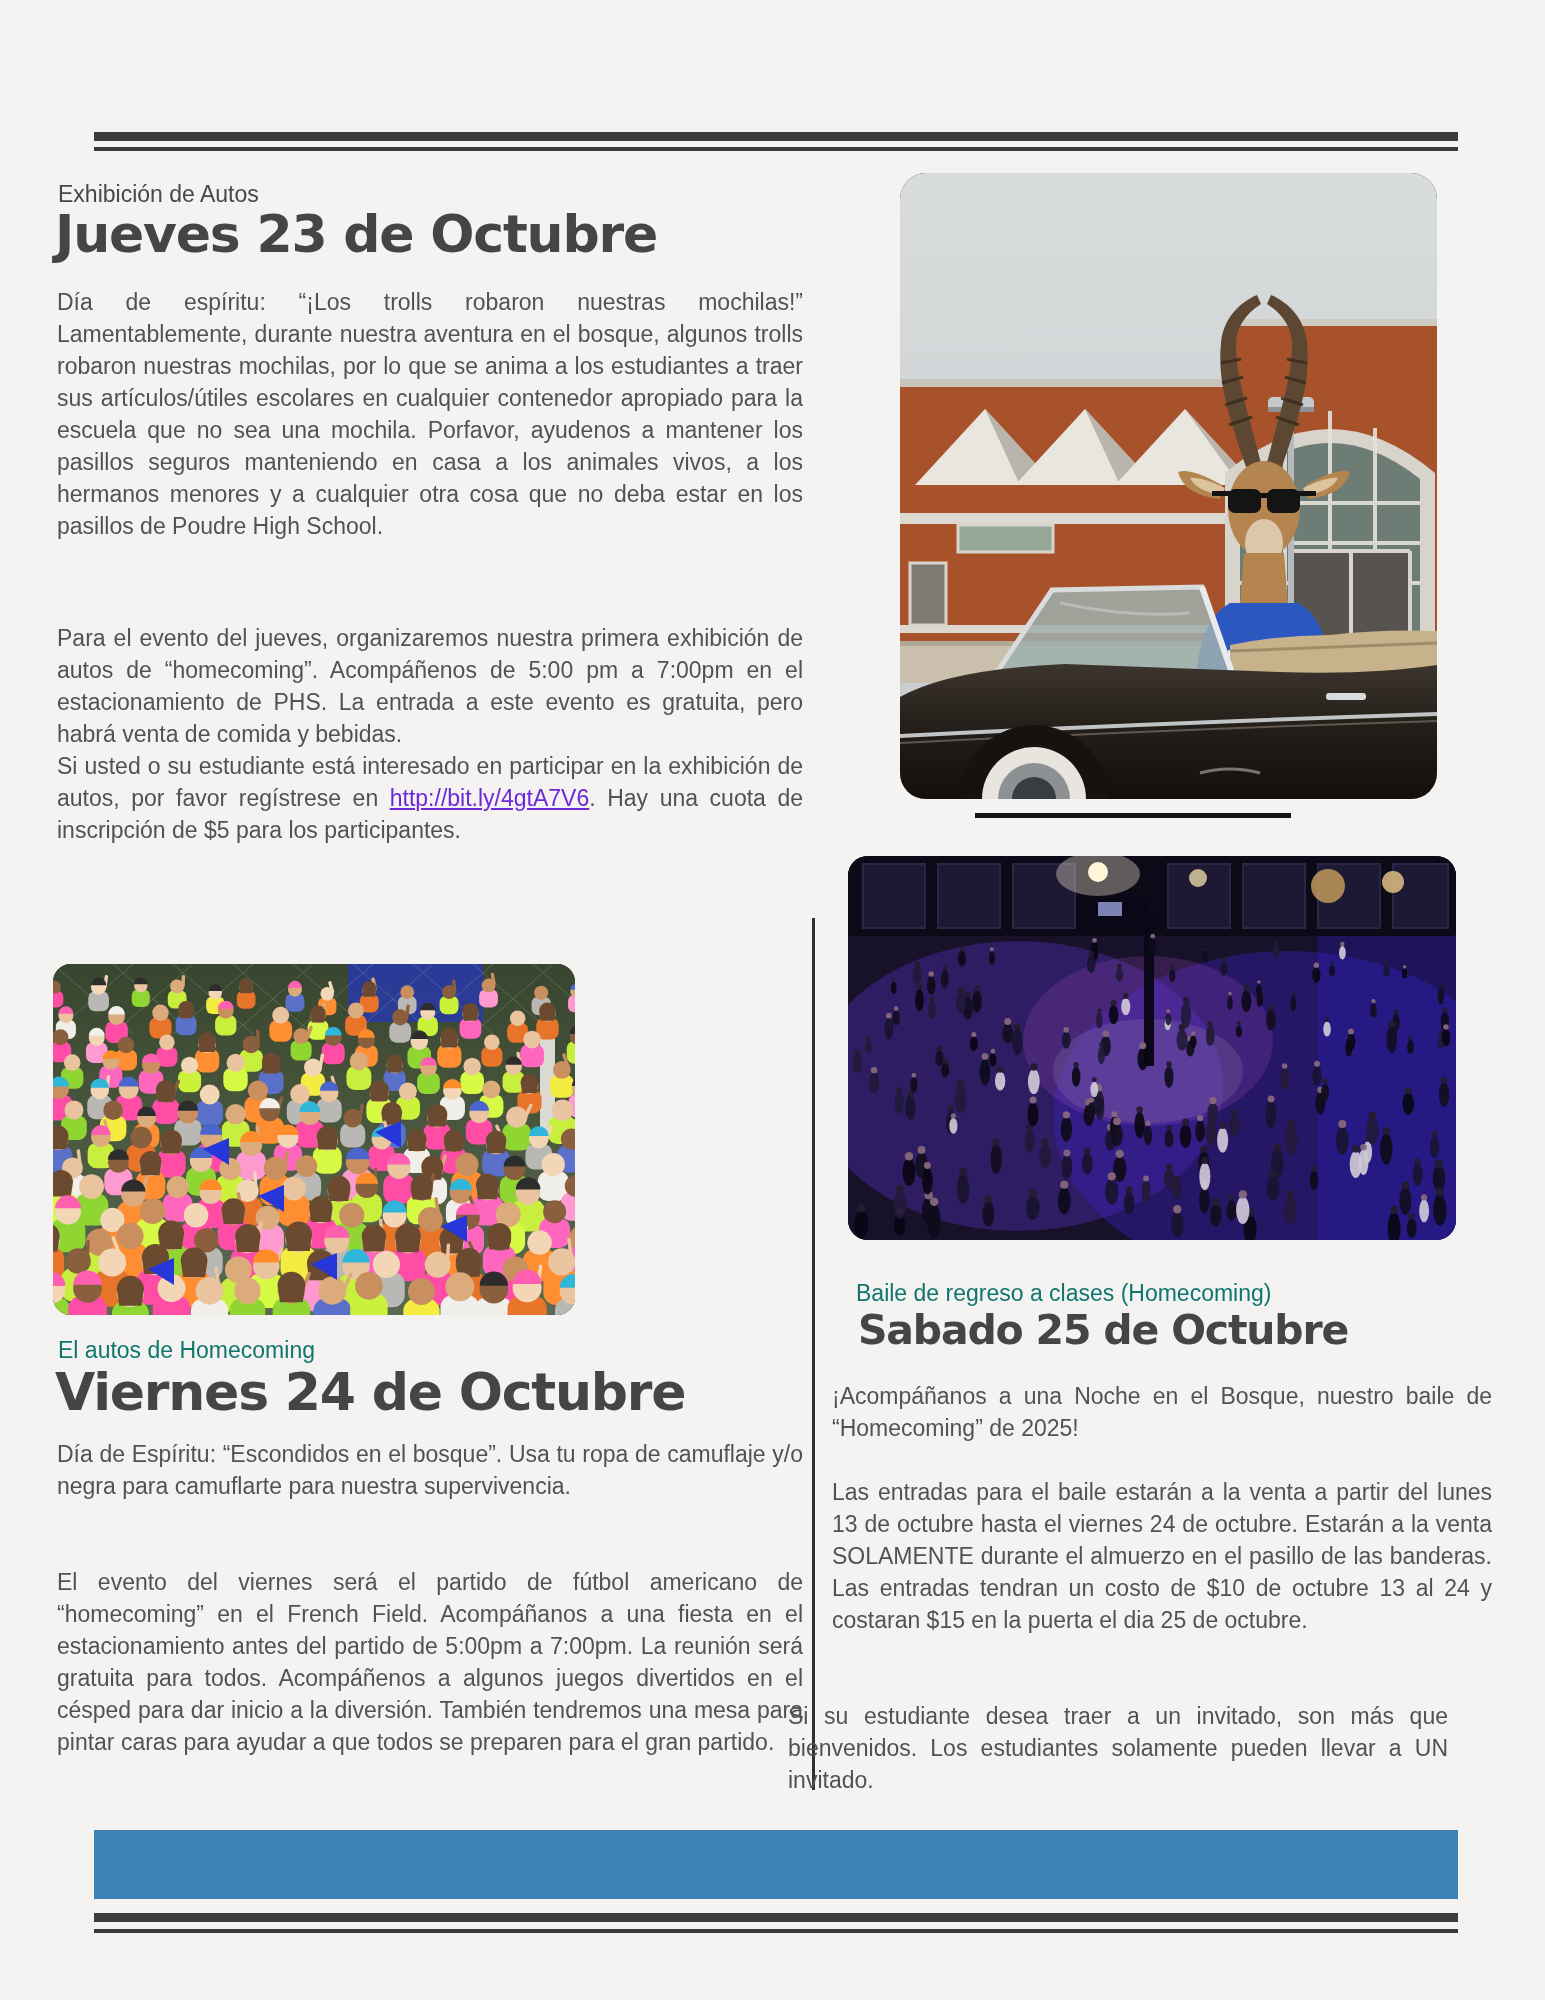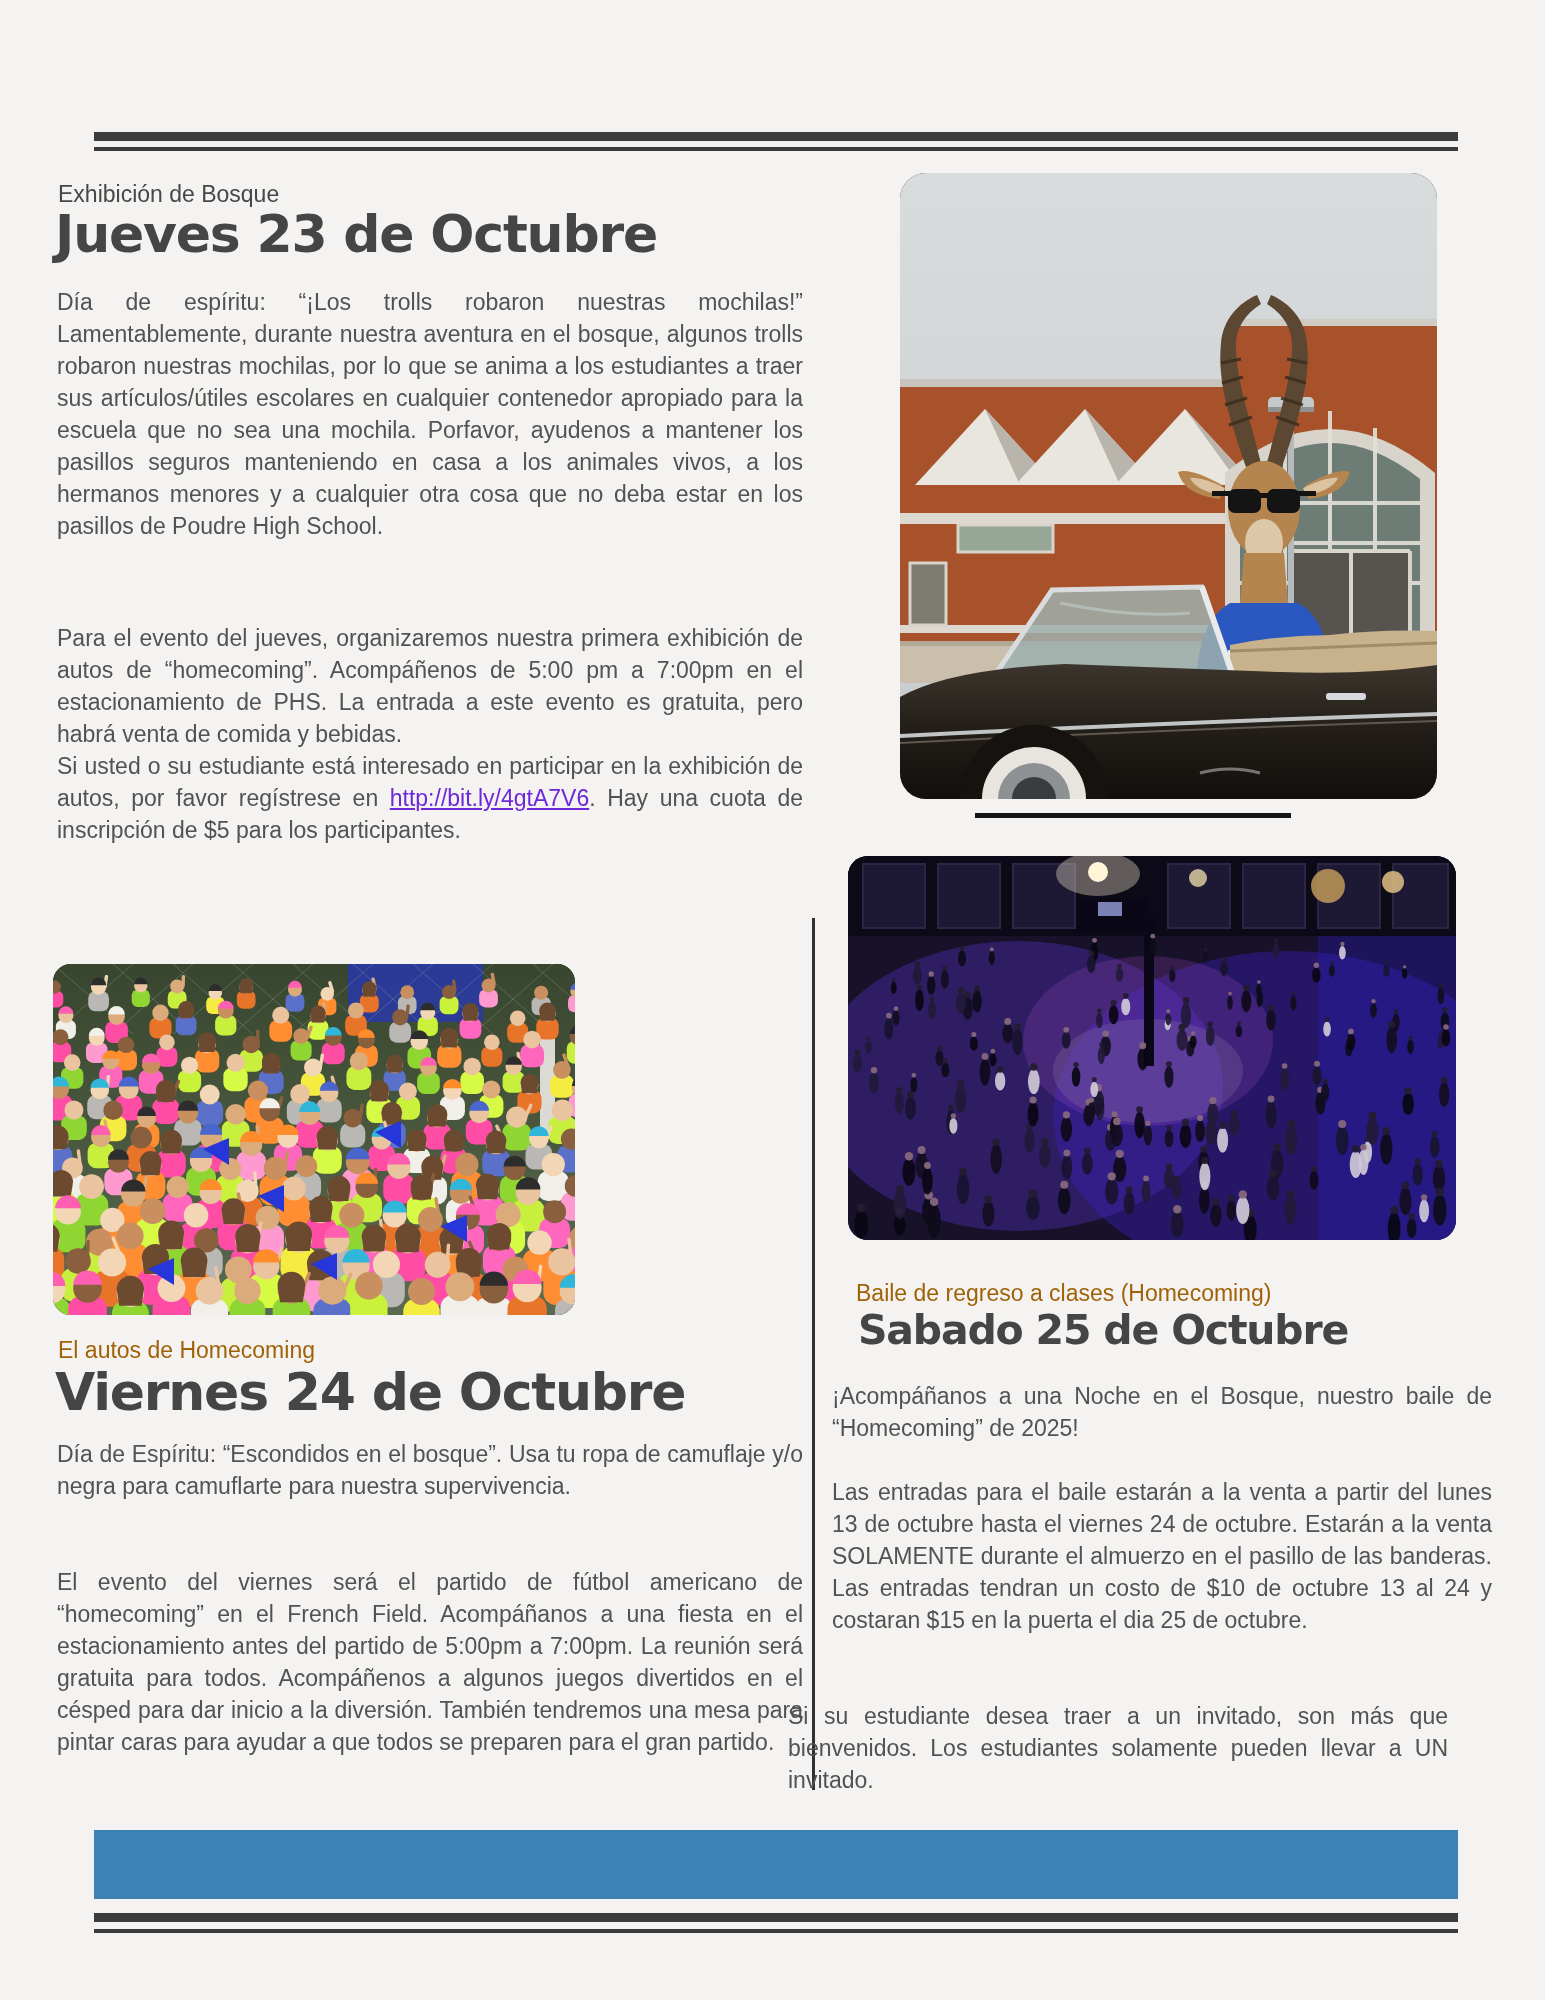--- a/index.html
+++ b/index.html
@@ -6,37 +6,37 @@
   html,body{background:#e7e6e4}
   body{font-family:"Liberation Sans",sans-serif}
   .page{position:relative;width:1545px;height:2000px;background:#f4f3f1;margin:0 auto;overflow:hidden}
   .abs{position:absolute}
   .rule{position:absolute;background:#3c3c3c}
   .kicker{font-size:23px;color:#474747}
   .headline{font-family:"DejaVu Sans",sans-serif;font-weight:bold;color:#454545;letter-spacing:-1.2px}
   .headline.h1{font-size:52px}
   .headline.h2{font-size:41px}
   .body-text{font-size:23px;line-height:32px;color:#525252;text-align:justify}
-  .caption{font-size:23px;color:#a16207}
+  .caption{font-size:23px;color:#0f766e}
   .photo{position:absolute;overflow:hidden;background:#222}
   .photo svg{display:block;width:100%;height:100%}
   .link{color:#6d28d9;text-decoration:underline;cursor:pointer}
   .vr{position:absolute;width:3px;background:#303030}
   .accent-bar{position:absolute;background:#3d82b4}
   .img-underline{position:absolute;background:#141414}
 </style>
 </head>
 <body>
 
 <div class="page">
 
   <div class="rule" style="left:94px;top:132px;width:1364px;height:9px"></div>
   <div class="rule" style="left:94px;top:147px;width:1364px;height:4px"></div>
 
-  <div class="abs kicker" style="left:58px;top:181px">Exhibición de Bosque</div>
+  <div class="abs kicker" style="left:58px;top:181px">Exhibición de Autos</div>
   <div class="abs headline h1" style="left:55px;top:204px">Jueves 23 de Octubre</div>
   <div class="abs body-text" style="left:57px;top:286px;width:746px">Día de espíritu: “¡Los trolls robaron nuestras mochilas!” Lamentablemente, durante nuestra aventura en el bosque, algunos trolls robaron nuestras mochilas, por lo que se anima a los estudiantes a traer sus artículos/útiles escolares en cualquier contenedor apropiado para la escuela que no sea una mochila. Porfavor, ayudenos a mantener los pasillos seguros manteniendo en casa a los animales vivos, a los hermanos menores y a cualquier otra cosa que no deba estar en los pasillos de Poudre High School.</div>
   <div class="abs" style="left:57px;top:622px;width:746px">
     <div class="body-text">Para el evento del jueves, organizaremos nuestra primera exhibición de autos de “homecoming”. Acompáñenos de 5:00 pm a 7:00pm en el estacionamiento de PHS. La entrada a este evento es gratuita, pero habrá venta de comida y bebidas.</div>
     <div class="body-text"><span>Si usted o su estudiante está interesado en participar en la exhibición de autos, por favor regístrese en </span><a class="link">http://bit.ly/4gtA7V6</a><span>. Hay una cuota de inscripción de $5 para los participantes.</span></div>
   </div>
 
   <figure class="photo" style="left:53px;top:964px;width:522px;height:351px;border-radius:18px">
     <svg viewBox="0 0 522 351">
       <defs>

